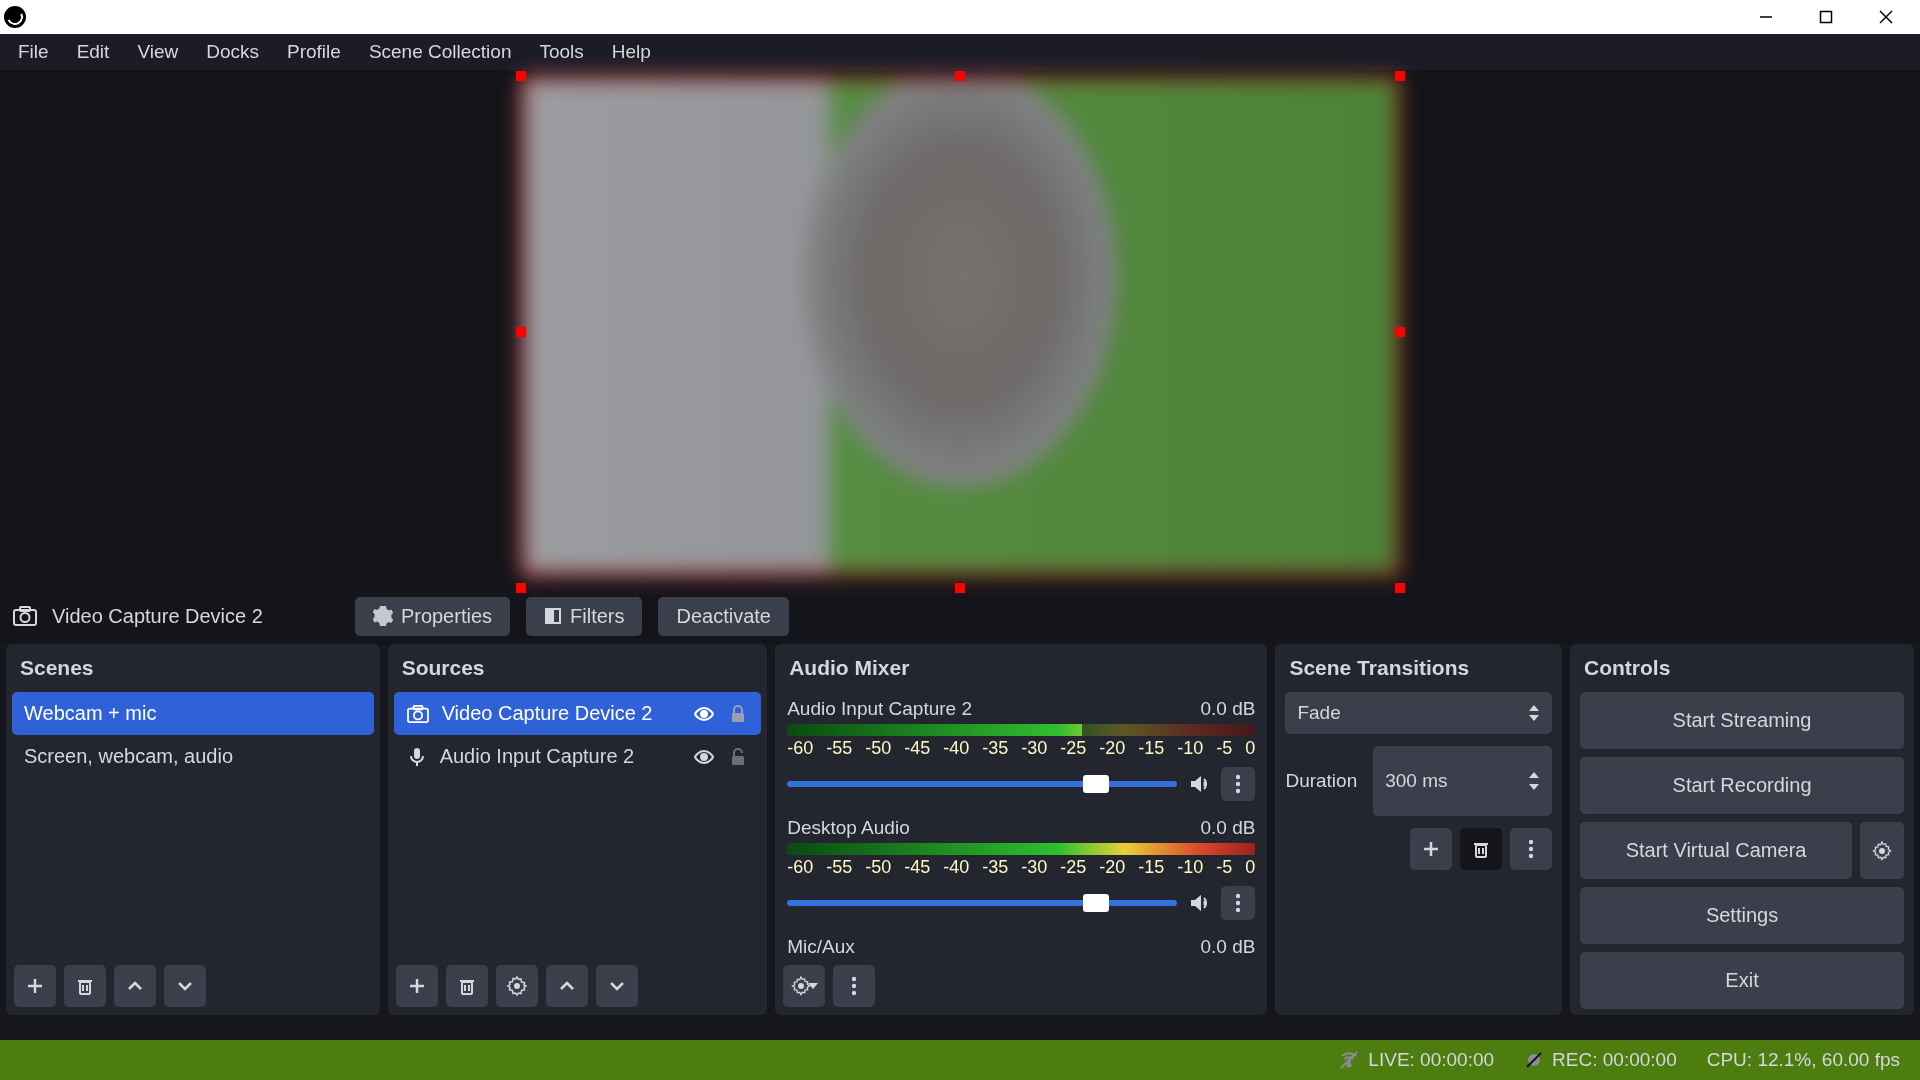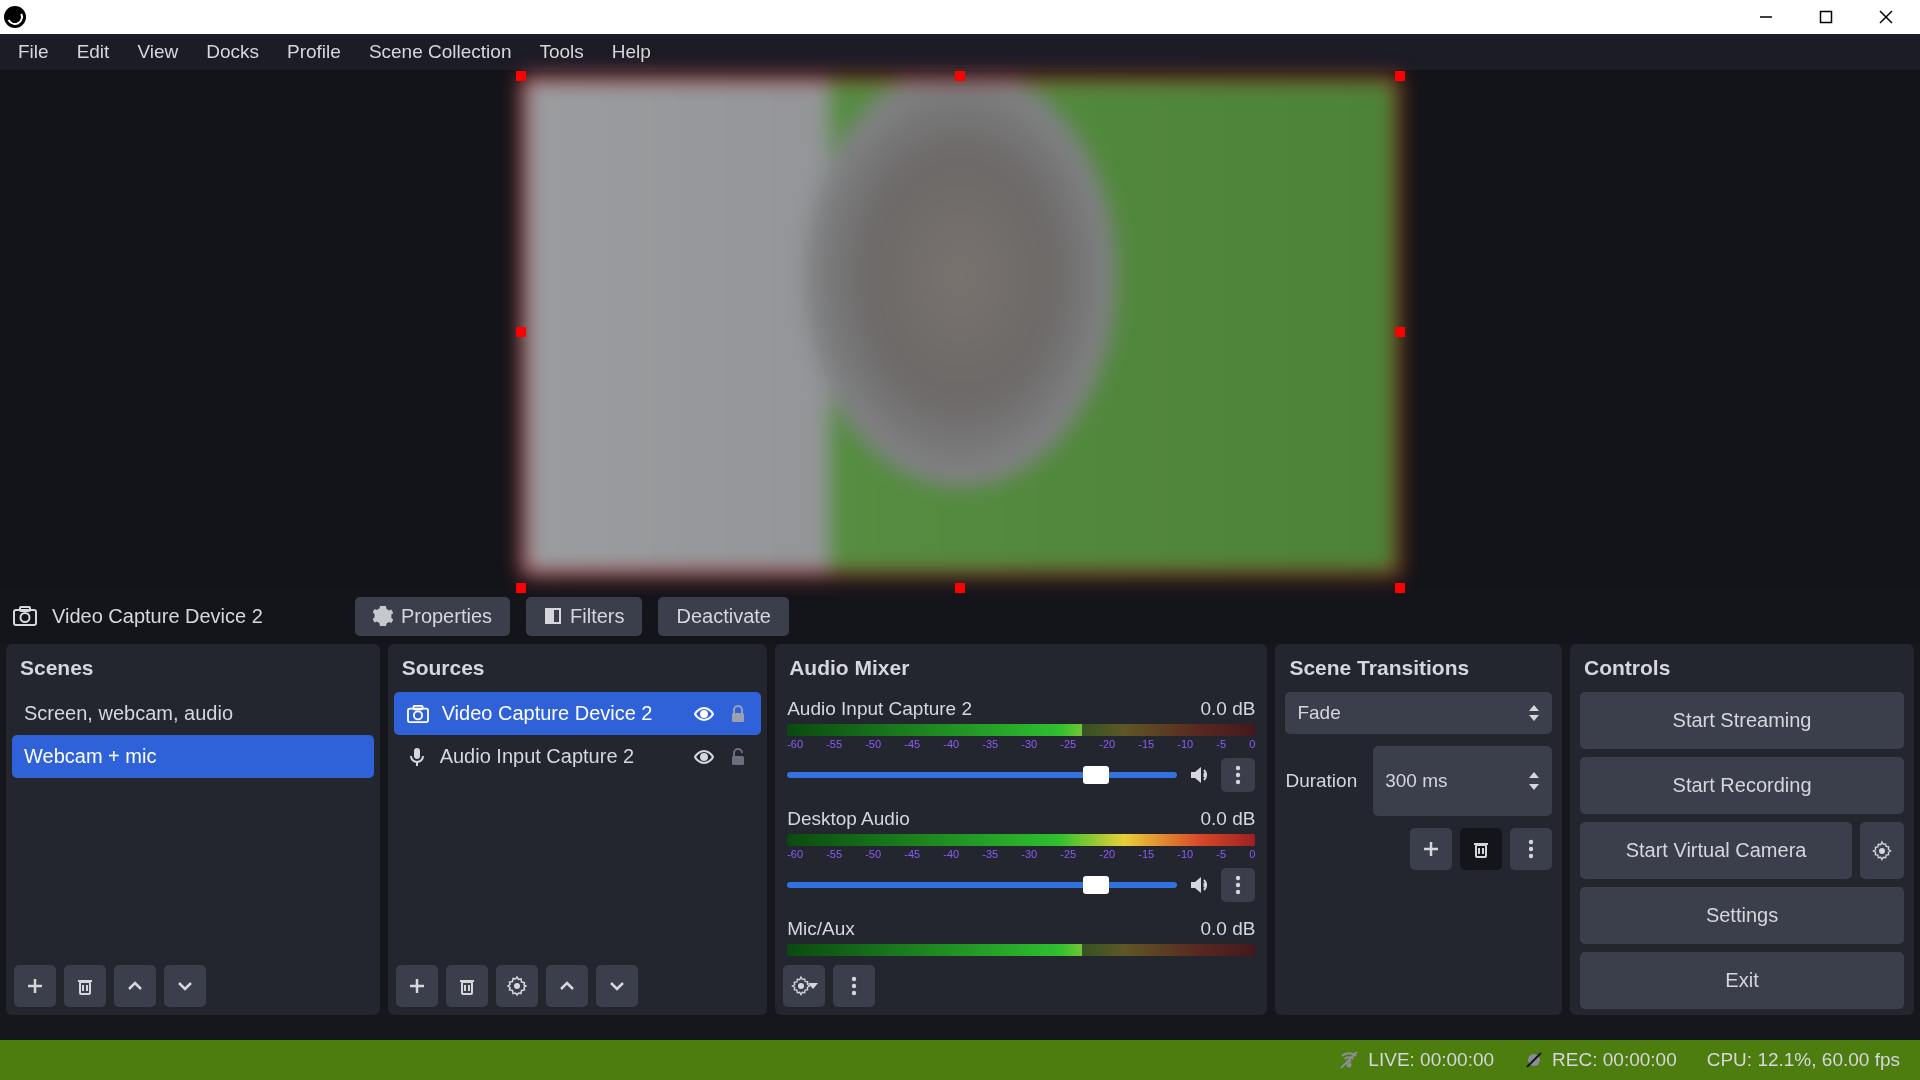--- a/index.html
+++ b/index.html
@@ -50,21 +50,21 @@
 .eye, .lock { width:22px; height:22px; display:inline-flex; align-items:center; justify-content:center; }
 
 .icon-btn { width:42px; height:42px; background:#3b3e4b; border-radius:5px; display:flex; align-items:center; justify-content:center; cursor:pointer; font-size:22px; }
 .icon-btn.dark { background:#14151b; }
 
 
 .mixer-track { padding:4px 6px 10px; }
 .mixer-head { display:flex; justify-content:space-between; font-size:19px; padding:2px 0 4px; }
 .meter { height:12px; background:linear-gradient(90deg,#0a4a10 0%,#2fbf2f 58%,#e8d038 72%,#d94a2a 88%,#9c2020 100%); border-radius:2px; position:relative; }
 .meter.partial::after { content:""; position:absolute; right:0; top:0; bottom:0; width:37%; background:rgba(20,21,27,0.65); }
-.meter-scale { display:flex; justify-content:space-between; font-size:11px; color:#8b5cf6; margin-top:2px;text-align:center; }
+.meter-scale { display:flex; justify-content:space-between; font-size:18px; color:#fef9c3; margin-top:2px;text-align:center; }
 .slider-row { display:flex; align-items:center; gap:10px; margin-top:8px; }
 .slider { flex:1; height:6px; background:#3272e0; border-radius:3px; position:relative; }
 .slider .thumb { position:absolute; right:68px; top:-6px; width:26px; height:18px; background:#fff; border-radius:3px; }
 
 
 .select { background:#3b3e4b; border-radius:5px; padding:10px 12px; display:flex; align-items:center; justify-content:space-between; cursor:pointer; font-size:19px; }
 .dur-row { display:flex; align-items:center; gap:16px; margin-top:12px; font-size:19px; }
 .spin { background:#3b3e4b; border-radius:5px; padding:24px 12px; flex:1; display:flex; align-items:center; justify-content:space-between; }
 
 
@@ -160,22 +160,22 @@
   <div class="btn">
     <span>Deactivate</span>
   </div>
 </div>
 
 <div class="docks">
 
   <div class="dock scenes">
     <div class="dock-header">Scenes</div>
     <div class="dock-body">
+      <div class="list-item selected">Webcam + mic</div>
       <div class="list-item">Screen, webcam, audio</div>
-      <div class="list-item selected">Webcam + mic</div>
     </div>
     <div class="dock-footer">
       <div class="icon-btn">
           <svg width="20" height="20" viewBox="0 0 20 20" stroke="#d5d7dd" stroke-width="2.5">
             <line x1="10" y1="3" x2="10" y2="17"></line>
             <line x1="3" y1="10" x2="17" y2="10"></line>
           </svg>
         </div>
       <div class="icon-btn">
           <svg width="20" height="20" viewBox="0 0 20 20" fill="none" stroke="#d5d7dd" stroke-width="2">

